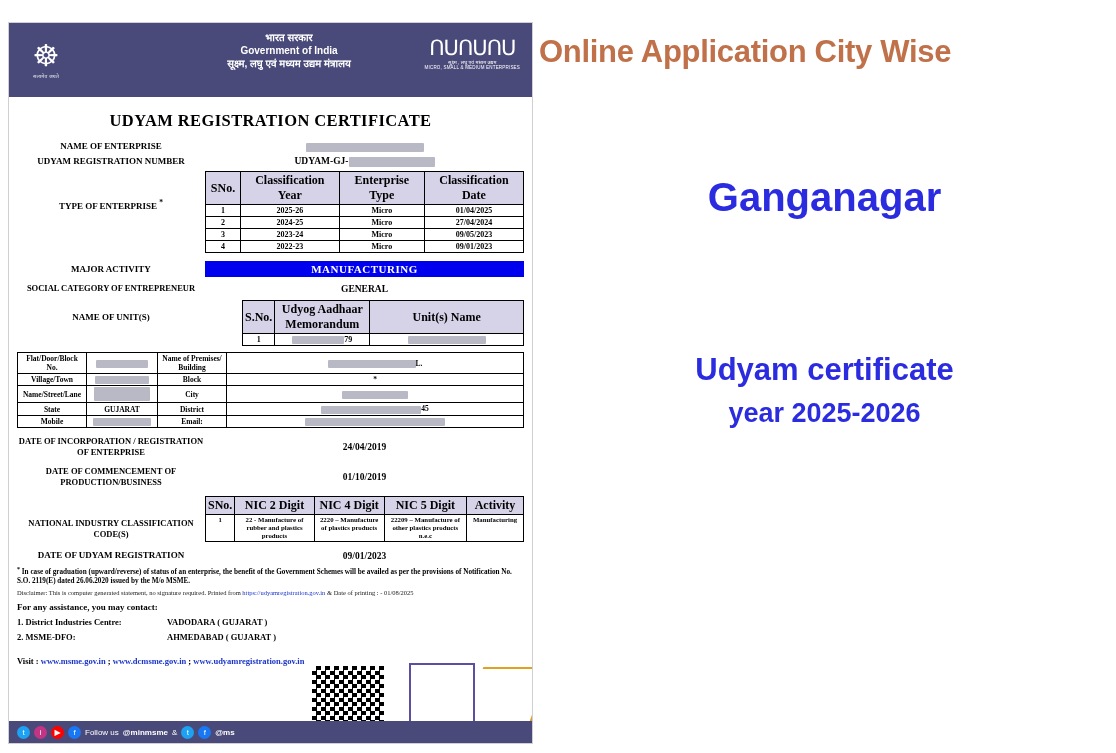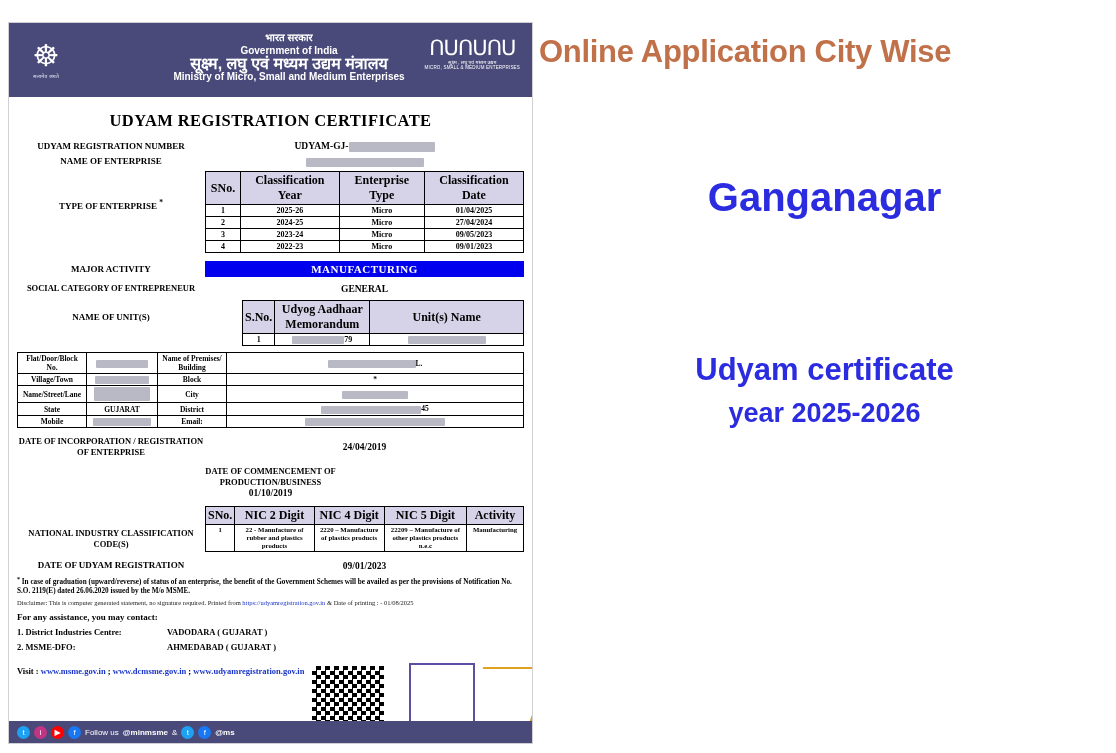--- a/index.html
+++ b/index.html
@@ -9,21 +9,21 @@
   .cert{position:absolute;left:8px;top:22px;width:525px;height:722px;background:#ffffff;border:1px solid #cfcfd4;box-sizing:border-box;overflow:hidden;}
 
   .cert-header{height:74px;background:#4a4a7a;position:relative;color:#ffffff;}
   .emblem{position:absolute;left:10px;top:6px;width:54px;height:62px;display:flex;flex-direction:column;align-items:center;justify-content:center;}
   .emblem .sym{font-size:30px;line-height:30px;color:#ffffff;}
   .emblem .sat{font-size:5px;letter-spacing:.2px;margin-top:2px;color:#e8e8f2;}
   .hdr-center{position:absolute;left:120px;top:8px;width:320px;text-align:center;font-family:"Liberation Sans",sans-serif;}
   .hdr-center div{font-weight:bold;line-height:13px;}
   .h-hi1{font-size:10px;}
   .h-en1{font-size:10px;}
-  .h-hi2{font-size:16px;}
+  .h-hi2{font-size:10px;}
   .h-en2{font-size:10px;}
   .msme-logo{position:absolute;right:12px;top:14px;text-align:center;font-family:"Liberation Sans",sans-serif;}
   .msme-logo .mark{font-size:21px;font-weight:normal;letter-spacing:-1px;line-height:22px;}
   .msme-logo .hi{font-size:5px;line-height:6px;}
   .msme-logo .en{font-size:4.5px;line-height:6px;letter-spacing:.2px;}
 
   .cert-title{text-align:center;font-size:16.5px;font-weight:bold;letter-spacing:.4px;padding:14px 0 10px;}
 
   .body{padding:0 8px;font-size:9px;}
   .row{display:flex;align-items:center;margin-bottom:4px;}
@@ -77,44 +77,43 @@
 
   <div class="cert-header">
     <div class="emblem">
       <span class="sym">☸</span>
       <span class="sat">सत्यमेव जयते</span>
     </div>
     <div class="hdr-center">
       <div class="h-hi1">भारत सरकार</div>
       <div class="h-en1">Government of India</div>
       <div class="h-hi2">सूक्ष्म, लघु एवं मध्यम उद्यम मंत्रालय</div>
-      <div class="h-en2">Ministry of Micro, Small and Medium Enterprises</div>
     </div>
     <div class="msme-logo">
       <div class="mark">ՈՍՈՍՈՍ</div>
       <div class="hi">सूक्ष्म , लघु एवं मध्यम उद्यम</div>
       <div class="en">MICRO, SMALL &amp; MEDIUM ENTERPRISES</div>
     </div>
   </div>
 
   <div class="cert-title">UDYAM REGISTRATION CERTIFICATE</div>
 
   <div class="body">
 
     <div class="row">
+      <div class="lab">NAME OF ENTERPRISE</div>
+      <div class="val">
+        <span class="redact" style="width:118px;height:9px;">xxxx</span>
+      </div>
+    </div>
+
+    <div class="row">
       <div class="lab">UDYAM REGISTRATION NUMBER</div>
       <div class="val">
         <span>UDYAM-GJ-</span><span class="redact" style="width:86px;height:10px;">xxxx</span>
-      </div>
-    </div>
-
-    <div class="row">
-      <div class="lab">NAME OF ENTERPRISE</div>
-      <div class="val">
-        <span class="redact" style="width:118px;height:9px;">xxxx</span>
       </div>
     </div>
 
     <div class="row" style="align-items:flex-start;margin-top:4px;">
       <div class="lab" style="padding-top:26px;">
         <span>TYPE OF ENTERPRISE</span>
         <sup>*</sup>
       </div>
       <div style="flex:1;">
         <table class="grid">
@@ -227,21 +226,21 @@
           </tbody>
         </table>
       </div>
     </div>
 
     <div class="row" style="margin-top:8px;">
       <div class="lab small">DATE OF INCORPORATION / REGISTRATION OF ENTERPRISE</div>
       <div class="val">24/04/2019</div>
     </div>
 
-    <div class="row" style="margin-top:8px;flex-direction:column;">
+    <div class="row" style="margin-top:8px;">
       <div class="lab small">DATE OF COMMENCEMENT OF PRODUCTION/BUSINESS</div>
       <div class="val">01/10/2019</div>
     </div>
 
     <div class="row" style="align-items:flex-start;margin-top:8px;">
       <div class="lab small" style="padding-top:22px;">NATIONAL INDUSTRY CLASSIFICATION CODE(S)</div>
       <div style="flex:1;">
         <table class="grid nic">
           <thead>
             <tr>

